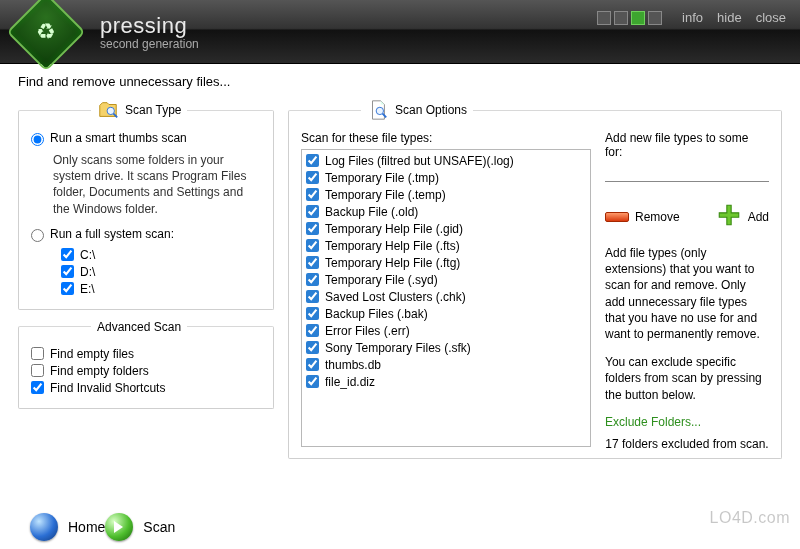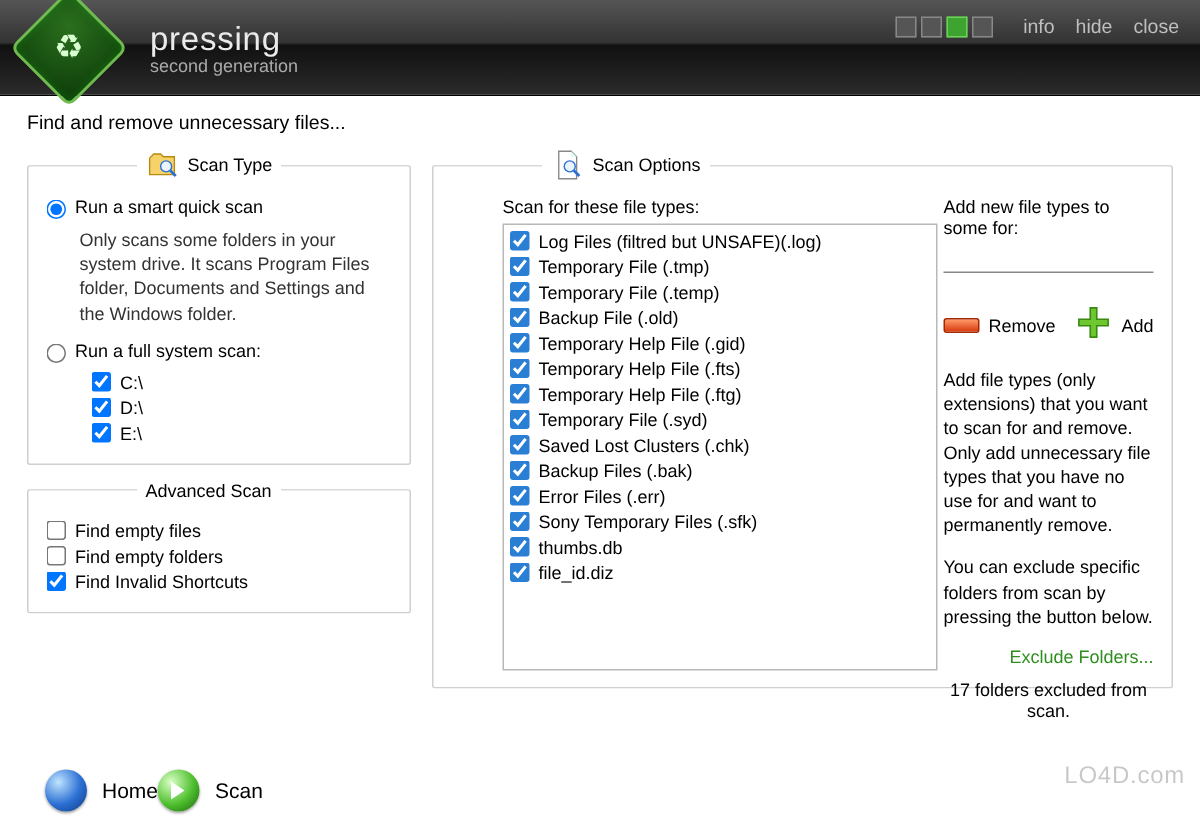--- a/index.html
+++ b/index.html
@@ -73,21 +73,21 @@
   }
   .left-col { width: 256px; display:flex; flex-direction:column; gap:10px; }
   .right-col { flex: 1; }
 
   .radio-row { display: flex; align-items: flex-start; gap: 6px; margin-bottom: 6px; }
   .radio-row input { margin-top: 2px; }
   .radio-desc { color: #333; margin: 2px 0 10px 22px; line-height: 1.35; }
   .drive-list { margin-left: 30px; }
   .check-row { display:flex; align-items:center; gap:6px; margin: 3px 0; }
 
-  .scan-options-body { display:flex; gap: 4px; margin-left: 34px; }
+  .scan-options-body { display:flex; gap: 14px; }
   .file-types-wrap { flex: 0 0 290px; }
   .ft-label { margin-bottom: 4px; }
   .file-types-list {
     height: 298px;
     border: 1px solid #b8b8b8;
     overflow-y: scroll;
     padding: 2px 2px;
     background: #fff;
   }
   .ft-item { display:flex; align-items:center; gap:6px; padding: 1.5px 2px; white-space: nowrap; }
@@ -99,21 +99,21 @@
     padding: 2px 0; margin: 4px 0 14px 0; font-size: 12px; outline: none;
   }
   .btnbar { display:flex; justify-content: space-between; margin: 6px 0 14px 0; text-align: right; }
   .iconbtn { display:flex; align-items:center; gap:6px; cursor:pointer; font-size: 12px; }
   .remove-icon {
     width: 24px; height: 10px; background: linear-gradient(#ff9a6a,#d83a0d);
     border: 1px solid #a52700; border-radius: 2px;
   }
   .add-icon svg { width:26px; height:26px; }
   .help-p { margin-bottom: 12px; line-height: 1.35; }
-  .exclude-link { color: #2e8f1e; text-align:right; cursor:pointer; margin-bottom: 8px; }
+  .exclude-link { color: #2e8f1e; text-align:left; cursor:pointer; margin-bottom: 8px; }
   .excluded-count { text-align:center; }
 
   .footer {
     position: absolute;
     bottom: 8px; left: 0; right: 0;
     display:flex; justify-content: flex-start; align-items:center;
     padding: 0 30px;
   }
   .footer-btn { display:flex; align-items:center; gap:10px; cursor:pointer; font-size: 14px; }
   .sphere {
@@ -172,21 +172,21 @@
               <path fill="#f5d26a" stroke="#b88b10" d="M3 7l3-3h5l2 2h8v13H3z"></path>
               <circle cx="15" cy="13" r="4" fill="#eaf4ff" stroke="#2b6fd4"></circle>
               <line x1="18" y1="16" x2="22" y2="20" stroke="#2b6fd4" stroke-width="2"></line>
             </svg>
         </span>
         <span>Scan Type</span>
       </legend>
 
       <div class="radio-row">
         <input type="radio" name="st" checked="" style="">
-        <label>Run a smart quick scan</label>
+        <label>Run a smart thumbs scan</label>
       </div>
       <div class="radio-desc">Only scans some folders in your system drive. It scans Program Files folder, Documents and Settings and the Windows folder.</div>
 
       <div class="radio-row">
         <input type="radio" name="st" style="">
         <label>Run a full system scan:</label>
       </div>
       <div class="drive-list" id="drive-list">
           <div class="check-row">
             <input type="checkbox" checked="" style="">

